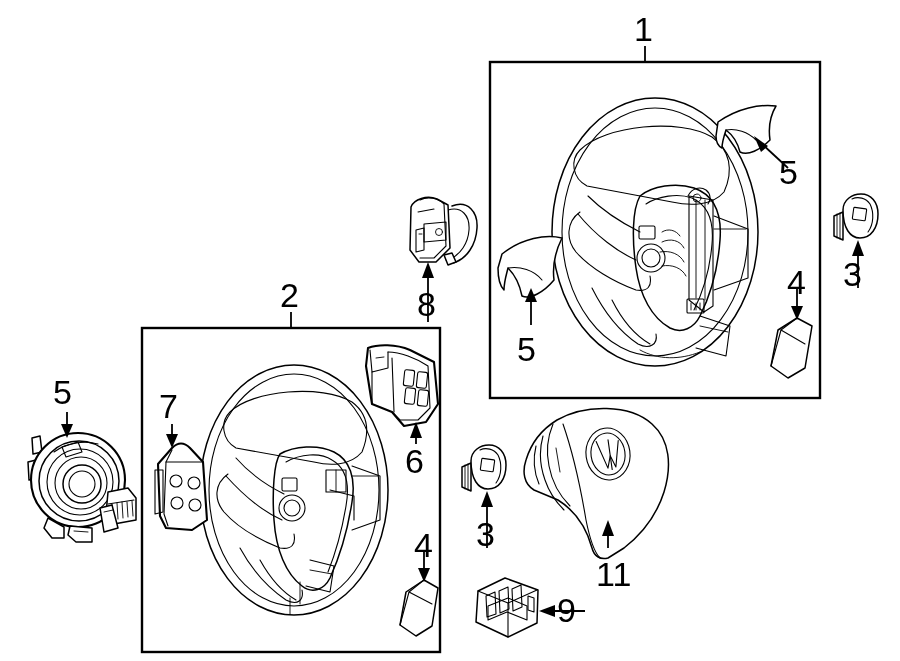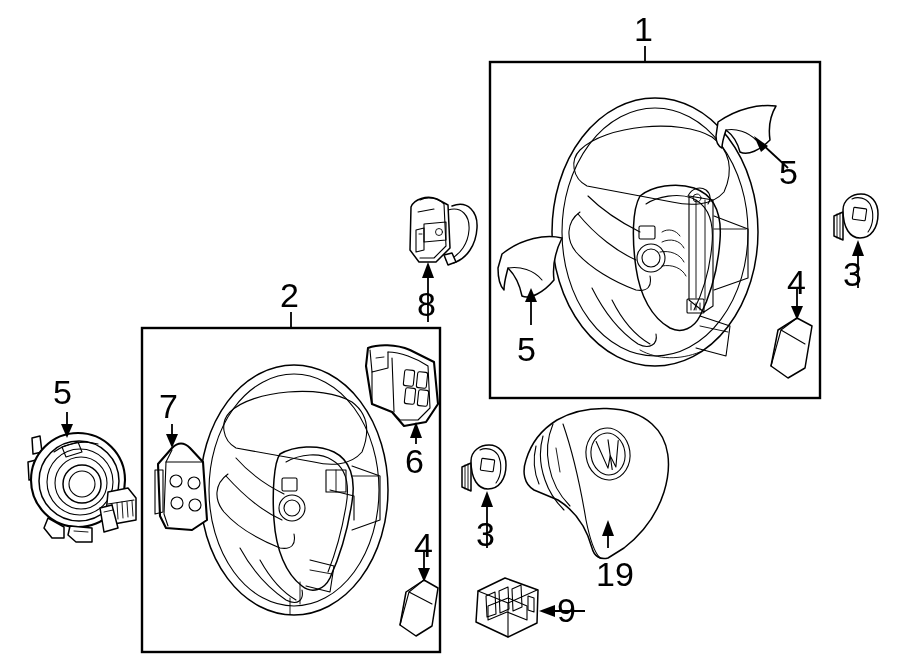--- a/index.html
+++ b/index.html
@@ -375,15 +375,15 @@
   <div class="callout-num" style="left:405px; top:444px;">6</div>
 
   <div class="callout-num" style="left:159px; top:389px;">7</div>
 
   <div class="callout-num" style="left:417px; top:287px;">8</div>
 
   <div class="callout-num" style="left:557px; top:593px;">9</div>
 
   <div class="callout-num" style="left:53px; top:375px;">5</div>
 
-  <div class="callout-num" style="left:596px; top:557px;">19</div>
+  <div class="callout-num" style="left:596px; top:557px;">11</div>
 
 </div>
 
 </body></html>

